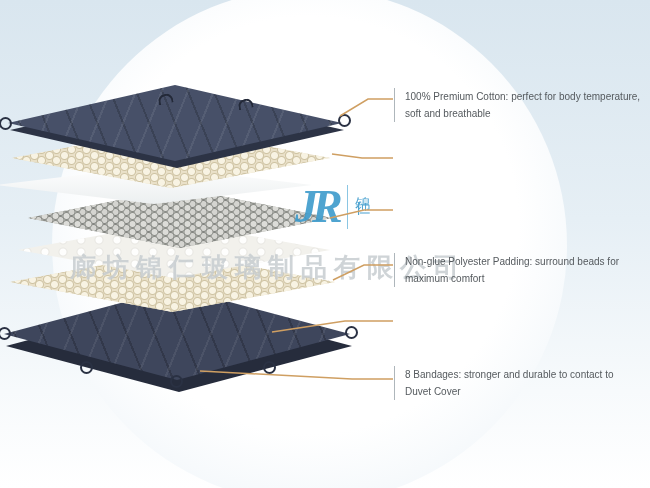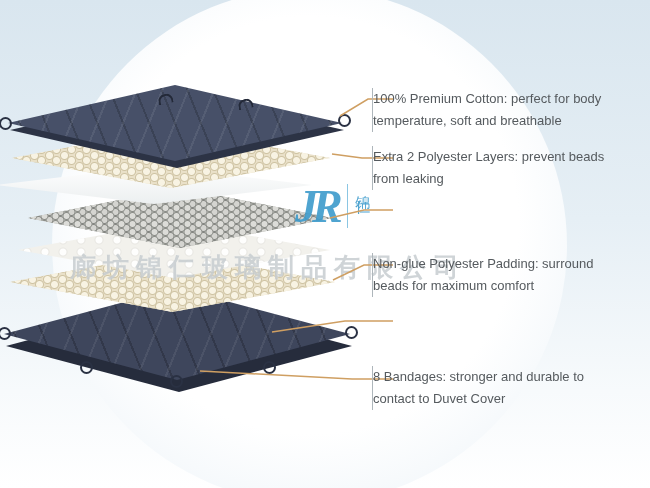--- a/index.html
+++ b/index.html
@@ -66,40 +66,40 @@
   }
   .loop{
     position:absolute;width:9px;height:9px;border:2.5px solid #2a3143;border-radius:50%;
     background:transparent;z-index:9;
   }
   .hook{
     position:absolute;width:11px;height:8px;border:2.5px solid #232938;border-bottom:none;
     border-radius:7px 7px 0 0;z-index:9;transform:rotate(-12deg);
   }
   
-  .wm-logo{position:absolute;left:295px;top:184px;z-index:10;display:flex;align-items:flex-start;opacity:0.9;}
+  .wm-logo{position:absolute;left:295px;top:184px;z-index:10;display:flex;align-items:center;opacity:0.9;}
   .wm-jr{
     font-family:"Liberation Serif", serif;font-weight:bold;font-style:italic;
     font-size:46px;line-height:1;color:#3d9bcc;letter-spacing:-6px;
   }
   .wm-cn{
     writing-mode:vertical-rl;font-size:15px;color:#3d9bcc;margin-left:10px;
     border-left:1px solid #7fc0e0;padding-left:5px;height:44px;letter-spacing:4px;
   }
   .wm-company{
     position:absolute;left:70px;top:250px;z-index:11;white-space:nowrap;
     font-size:26px;letter-spacing:7px;font-weight:bold;
     color:rgba(168,176,182,0.55);text-shadow:0 0 1px rgba(255,255,255,0.7);
   }
   
   #leaders{position:absolute;left:0;top:0;z-index:12;}
   .callout{
-    position:absolute;left:372px;width:248px;z-index:13;
-    border-left:1px solid #aeb6bb;box-sizing:border-box;
-    font-size:13px;line-height:1.7;color:#555a5e;
+    position:absolute;left:394px;width:248px;z-index:13;
+    border-left:1px solid #aeb6bb;padding-left:10px;box-sizing:border-box;
+    font-size:10px;line-height:1.7;color:#555a5e;
   }
 </style>
 </head>
 <body>
 
 <div id="canvas">
 
   <div class="bg-circle"></div>
 
   <div class="layer navy-top-shadow"></div>
@@ -133,23 +133,20 @@
     <polyline points="332,154 362,158 393,158" fill="none" stroke="#cf9f62" stroke-width="1.5"></polyline>
     <polyline points="330,218 364,210 393,210" fill="none" stroke="#cf9f62" stroke-width="1.5"></polyline>
     <polyline points="333,280 364,265 393,265" fill="none" stroke="#cf9f62" stroke-width="1.5"></polyline>
     <polyline points="272,332 345,321 393,321" fill="none" stroke="#cf9f62" stroke-width="1.5"></polyline>
     <polyline points="200,371 352,379 393,379" fill="none" stroke="#cf9f62" stroke-width="1.5"></polyline>
   </svg>
 
   <div class="callout" style="top:88px;">
     <span>100% Premium Cotton: perfect for body temperature, soft and breathable</span>
   </div>
-  <div class="callout" style="top:146px;">
-    <span>Extra 2 Polyester Layers: prevent beads from leaking</span>
-  </div>
   <div class="callout" style="top:253px;">
     <span>Non-glue Polyester Padding: surround beads for maximum comfort</span>
   </div>
   <div class="callout" style="top:366px;">
     <span>8 Bandages: stronger and durable to contact to Duvet Cover</span>
   </div>
 
 </div>
 
 </body></html>

